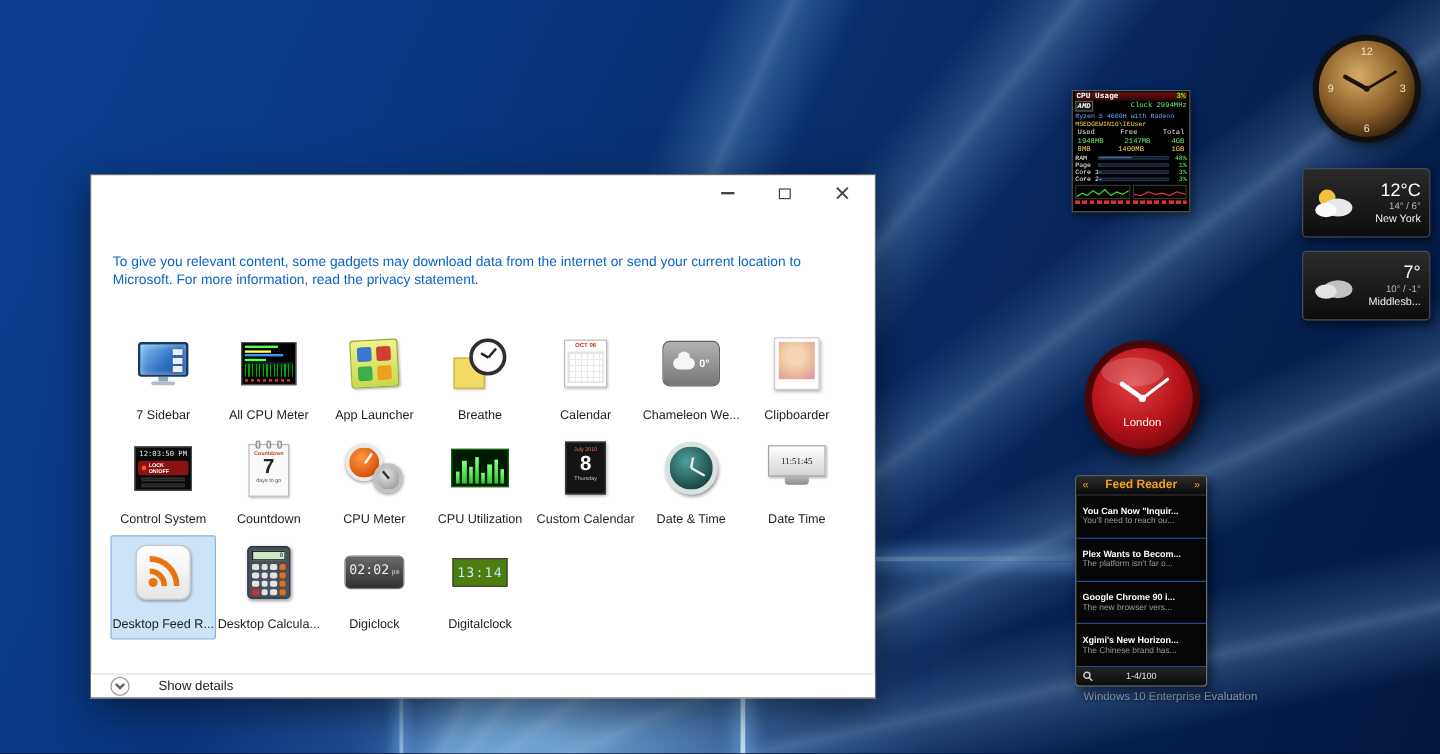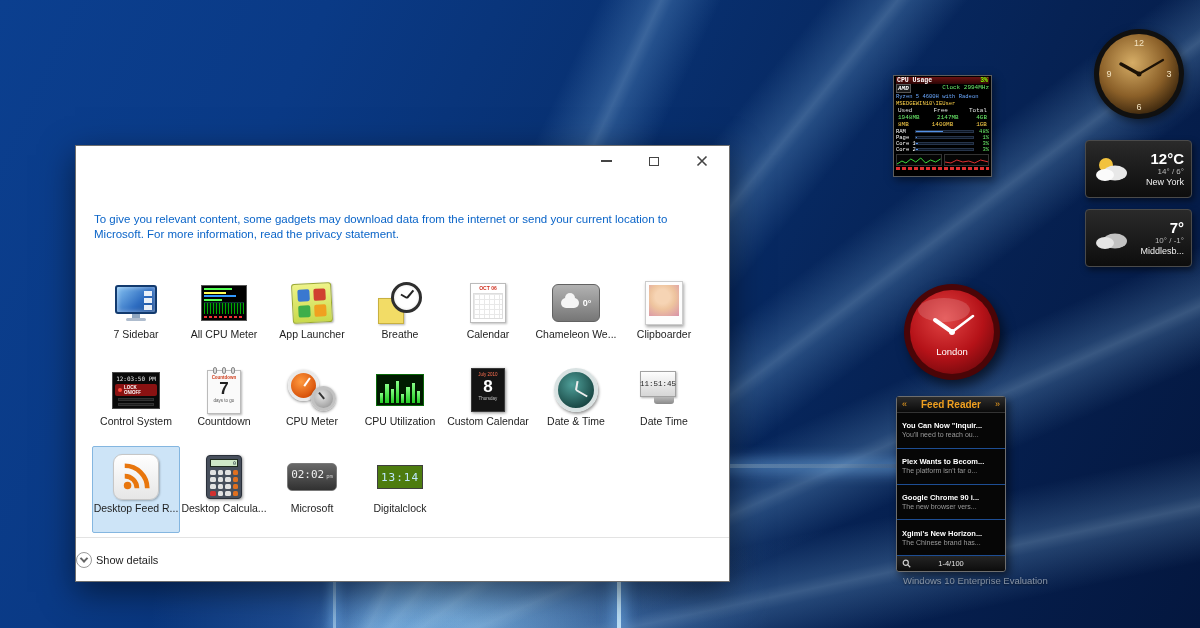--- a/index.html
+++ b/index.html
@@ -34,31 +34,31 @@
   .nav-btn{width:19px;height:19px;border-radius:50%;border:1px solid #b4b4b4;background:linear-gradient(#fdfdfd,#e6e6e6);
     display:flex;align-items:center;justify-content:center;cursor:pointer;box-shadow:0 1px 1px rgba(0,0,0,.15)}
   .tri-l{width:0;height:0;border-top:4px solid transparent;border-bottom:4px solid transparent;border-right:6px solid #9a9a9a}
   .tri-r{width:0;height:0;border-top:4px solid transparent;border-bottom:4px solid transparent;border-left:6px solid #3b3b3b}
   .page-label{font-size:12px;color:#1e1e1e}
   .search-box{position:absolute;right:12px;top:5px;width:158px;height:21px;border:1px solid #8a8a8a;background:#fff;display:flex;align-items:center}
   .search-box input{flex:1;border:none;outline:none;height:17px;padding:0 4px;font-size:11px;font-family:"Liberation Sans",sans-serif}
   .search-btn{width:30px;height:100%;display:flex;align-items:center;justify-content:center;gap:2px;border-left:1px solid #d8d8d8;cursor:pointer}
   .caret{width:0;height:0;border-left:3.5px solid transparent;border-right:3.5px solid transparent;border-top:4px solid #444}
   .privacy{position:absolute;left:18px;top:66px;width:606px;font-size:11.5px;line-height:15px;color:#0a64c8}
-  .gal-footer{position:absolute;left:0;right:0;bottom:0;height:44px;border-top:1px solid #e3e3e3;display:flex;align-items:center;gap:4px;background:#fff}
+  .gal-footer{position:absolute;left:0;right:0;bottom:0;height:20px;border-top:1px solid #e3e3e3;display:flex;align-items:center;padding-left:16px;gap:24px;background:#fff}
   .sd-chip{width:16px;height:16px;border-radius:50%;border:1px solid #9a9a9a;display:flex;align-items:center;justify-content:center}
   .sd-chev{width:6px;height:6px;border-right:2px solid #666;border-bottom:2px solid #666;transform:rotate(45deg) translate(-1px,-1px)}
   .sd-label{font-size:11px;color:#222}
 
   
   #gadgetGrid{position:absolute;left:16px;top:126px;display:grid;grid-template-columns:repeat(7,88px);grid-auto-rows:87px}
   .gcell{display:flex;flex-direction:column;align-items:center;padding-top:5px;border:1px solid transparent;border-radius:2px;cursor:pointer}
   .gcell.sel{background:#cde4f7;border-color:#84b6e0}
   .gi{width:56px;height:50px;display:flex;align-items:center;justify-content:center;position:relative}
-  .glabel{margin-top:0;font-size:10.5px;color:#1e1e1e;white-space:nowrap}
+  .glabel{margin-top:12px;font-size:10.5px;color:#1e1e1e;white-space:nowrap}
 
   
   .i-mon{display:flex;flex-direction:column;align-items:center}
   .i-mon .scr{width:42px;height:29px;background:linear-gradient(135deg,#86c2f2,#2d6cc0 60%,#1a4a90);border:2px solid #123a6e;border-radius:3px;position:relative;box-shadow:inset 0 0 5px rgba(255,255,255,.5)}
   .i-mon .tiles{position:absolute;right:3px;top:4px;width:8px;height:20px;background:repeating-linear-gradient(to bottom,rgba(255,255,255,.9) 0 5px,transparent 5px 7px)}
   .i-mon .neck{width:8px;height:4px;background:#8fa6c0}
   .i-mon .base{width:20px;height:3px;background:#aebcce;border-radius:2px}
   
   .i-ag{width:36px;height:42px;background:#fff;border:1px solid #c0c0c0;box-shadow:1px 1px 2px rgba(0,0,0,.3)}
   .i-ag-h{height:9px;background:#d23420;color:#fff;font-size:4.5px;line-height:9px;text-align:center;font-weight:bold}
@@ -128,21 +128,21 @@
   .i-cc{width:34px;height:44px;background:#141414;border:1px solid #3a3a3a;text-align:center;box-shadow:1px 1px 3px rgba(0,0,0,.45)}
   .i-cc-m{color:#ff7050;font-size:4.5px;margin-top:3px}
   .i-cc-d{color:#fff;font-size:17px;font-weight:bold;line-height:19px}
   .i-cc-w{color:#c2c2c2;font-size:4.5px}
   
   .i-dt{width:44px;height:44px;border-radius:50%;border:4px solid #d9e2e2;background:radial-gradient(circle at 40% 35%,#4fa09a,#16423f 78%);position:relative;box-shadow:1px 2px 3px rgba(0,0,0,.4)}
   .i-dt::before{content:"";position:absolute;left:50%;top:50%;width:2px;height:13px;background:#eee;transform-origin:50% 100%;transform:translate(-50%,-100%) rotate(120deg)}
   .i-dt::after{content:"";position:absolute;left:50%;top:50%;width:2px;height:9px;background:#eee;transform-origin:50% 100%;transform:translate(-50%,-100%) rotate(10deg)}
   
   .i-dtp{width:48px;height:38px}
-  .i-dtp-p{width:36px;height:26px;background:linear-gradient(#fdfdfd,#d6d6d6);border:1px solid #a2a2a2;display:flex;align-items:center;justify-content:center;font-family:Liberation Mono, monospace;font-size:7.5px;color:#222;box-shadow:1px 1px 2px rgba(0,0,0,.3)}
+  .i-dtp-p{width:48px;height:26px;background:linear-gradient(#fdfdfd,#d6d6d6);border:1px solid #a2a2a2;display:flex;align-items:center;justify-content:center;font-family:Liberation Serif, serif;font-size:7.5px;color:#222;box-shadow:1px 1px 2px rgba(0,0,0,.3)}
   .i-dtp-b{width:20px;height:7px;background:linear-gradient(#b8b8b8,#8a8a8a);margin:0 auto;border-radius:0 0 3px 3px}
   
   .i-cal2{width:36px;height:44px;background:#474f5c;border-radius:4px;border:1px solid #2a303a;padding:3px;box-shadow:1px 1px 3px rgba(0,0,0,.4)}
   .i-cal2-scr{height:8px;background:#cfe8c8;border:1px solid #1e2a1e;font-size:5px;text-align:right;color:#123;line-height:7px;font-family:"DejaVu Sans Mono",monospace;padding-right:1px}
   .i-cal2-k{margin-top:3px;height:26px;display:grid;grid-template-columns:repeat(4,1fr);gap:2px}
   .i-cal2-k span{background:#e2e2e2;border-radius:1.5px;display:block}
   .i-cal2-k span:nth-child(4n){background:#e07020}
   .i-cal2-k span:nth-child(13){background:#d03030}
   
   .i-rss{width:46px;height:46px;border-radius:9px;background:linear-gradient(#fff,#e6e6e6);border:1px solid #c6c6c6;display:flex;align-items:center;justify-content:center;box-shadow:1px 1px 2px rgba(0,0,0,.25)}
@@ -171,21 +171,21 @@
   .cpu-meter .mb i{display:block;height:100%;background:linear-gradient(#7ab8ff,#2a6ad0)}
   .cpu-meter .mp{width:13px;text-align:right;color:#6cf06c}
   .cpu-graphs{display:flex;gap:2px;margin-top:2px}
   .cpu-graph{flex:1;height:12px;background:#050505;border:1px solid #333;overflow:hidden}
   .cpu-redline{height:3px;margin-top:1px;background:repeating-linear-gradient(to right,#e03030 0 4px,transparent 4px 6px)}
 
   .clock-top{position:absolute;left:1093px;top:28px;z-index:5;filter:drop-shadow(2px 3px 4px rgba(0,0,0,.5))}
   .weather{position:absolute;left:1085px;width:107px;height:58px;background:linear-gradient(#2a2a2a,#0d0d0d);border:1px solid #4a4a4a;border-radius:4px;display:flex;align-items:center;padding:4px 7px;gap:5px;z-index:5;color:#fff;box-shadow:2px 3px 6px rgba(0,0,0,.5)}
   .w1{top:140px}.w2{top:209px}
   .w-col{flex:1;text-align:right}
-  .w-temp{font-size:15px;font-weight:bold;line-height:16px}
+  .w-temp{font-size:15px;font-weight:normal;line-height:16px}
   .w-range{font-size:8px;color:#b8b8b8;line-height:10px}
   .w-city{font-size:9px;color:#f0f0f0;line-height:11px;white-space:nowrap;overflow:hidden}
   .clock-london{position:absolute;left:903px;top:283px;z-index:5;filter:drop-shadow(4px 6px 6px rgba(0,0,0,.55))}
 
   .feed-gadget{position:absolute;left:896px;top:396px;width:110px;height:176px;background:#060606;border:1px solid #6e6e6e;border-radius:3px;z-index:6;display:flex;flex-direction:column;box-shadow:3px 4px 9px rgba(0,0,0,.55)}
   .feed-head{display:flex;justify-content:space-between;align-items:center;padding:2px 5px;background:linear-gradient(#2c2c2c,#0a0a0a);border-bottom:1px solid #333}
   .feed-title{color:#f0a020;font-size:10px;font-weight:bold}
   .feed-arrow{color:#f0a020;font-size:9px;line-height:9px;cursor:pointer}
   .feed-items{flex:1;display:flex;flex-direction:column}
   .feed-item{flex:1;display:flex;flex-direction:column;justify-content:center;padding:1px 5px;border-bottom:1px solid #1d4d93;cursor:pointer}
@@ -409,21 +409,21 @@
           </div>
           <div class="glabel">Desktop Calcula...</div>
         </div>
         <div class="gcell">
           <div class="gi">
             <div class="i-dg">
               <span class="t">02:02</span>
               <span class="ap">pm</span>
             </div>
           </div>
-          <div class="glabel">Microsoft</div>
+          <div class="glabel">Digiclock</div>
         </div>
         <div class="gcell">
           <div class="gi">
             <div class="i-dg2">13:14</div>
           </div>
           <div class="glabel">Digitalclock</div>
         </div>
       </div>
     <div class="gal-footer">
       <span class="sd-chip">

